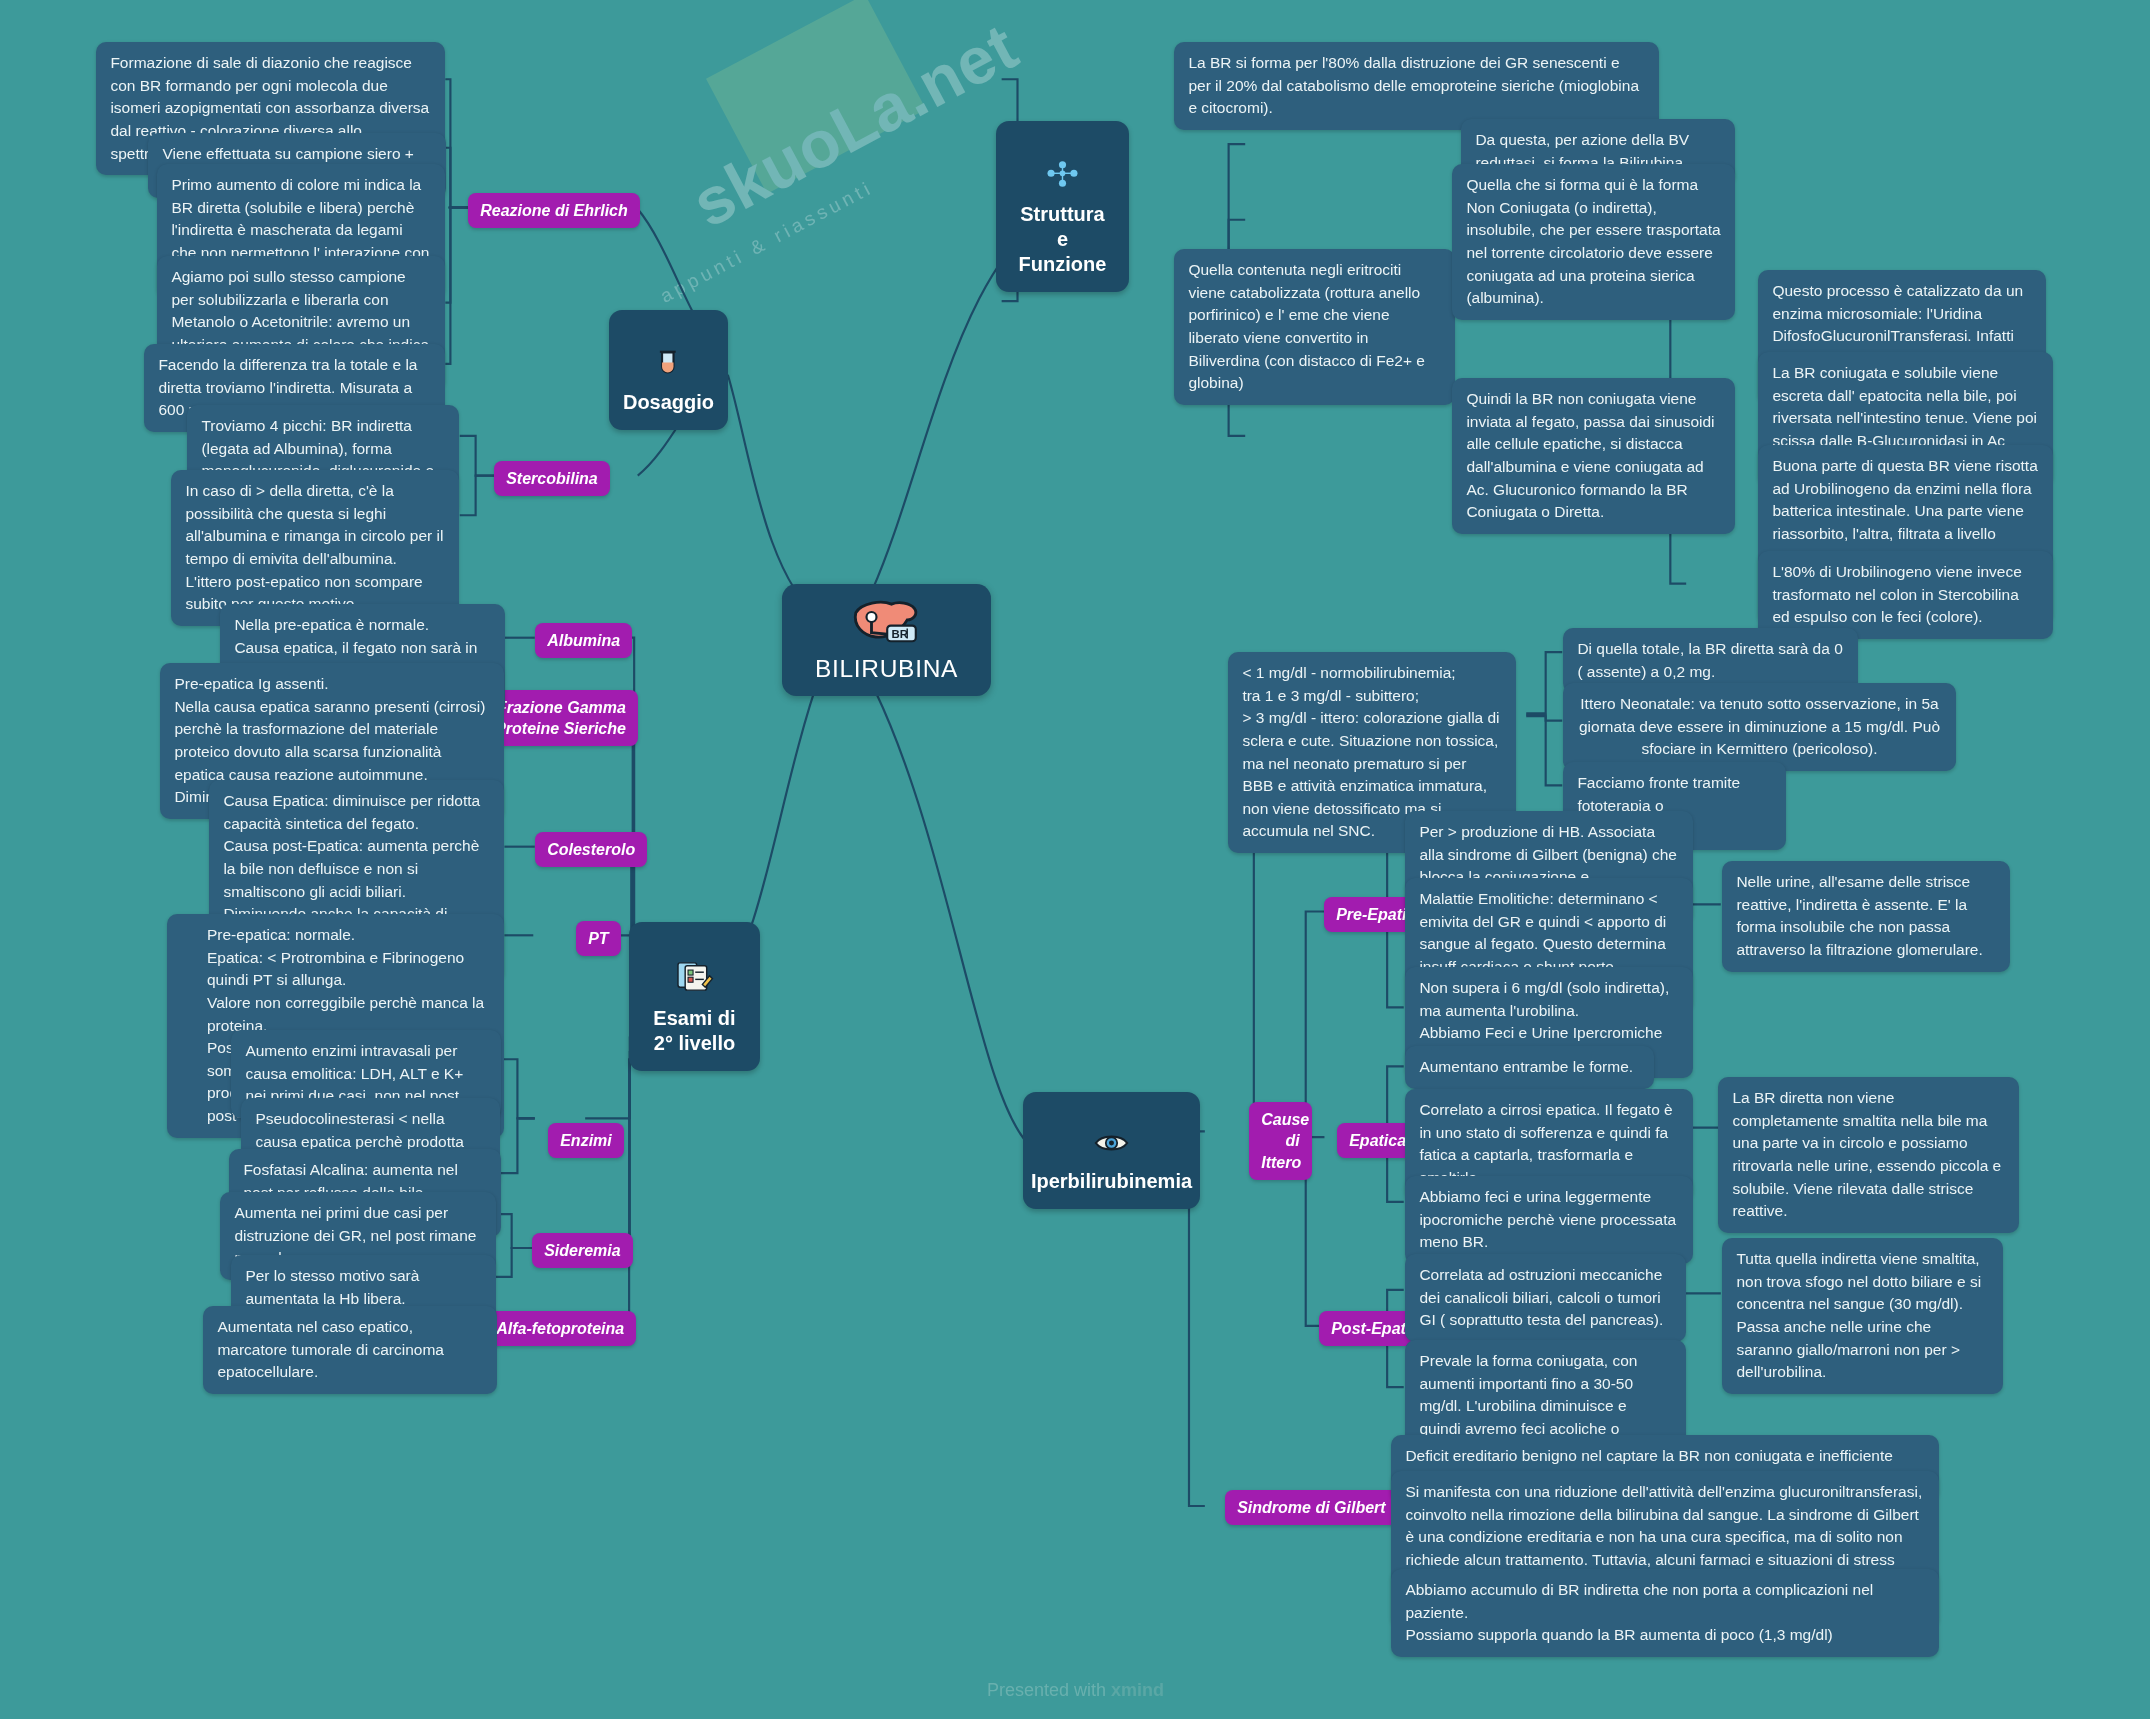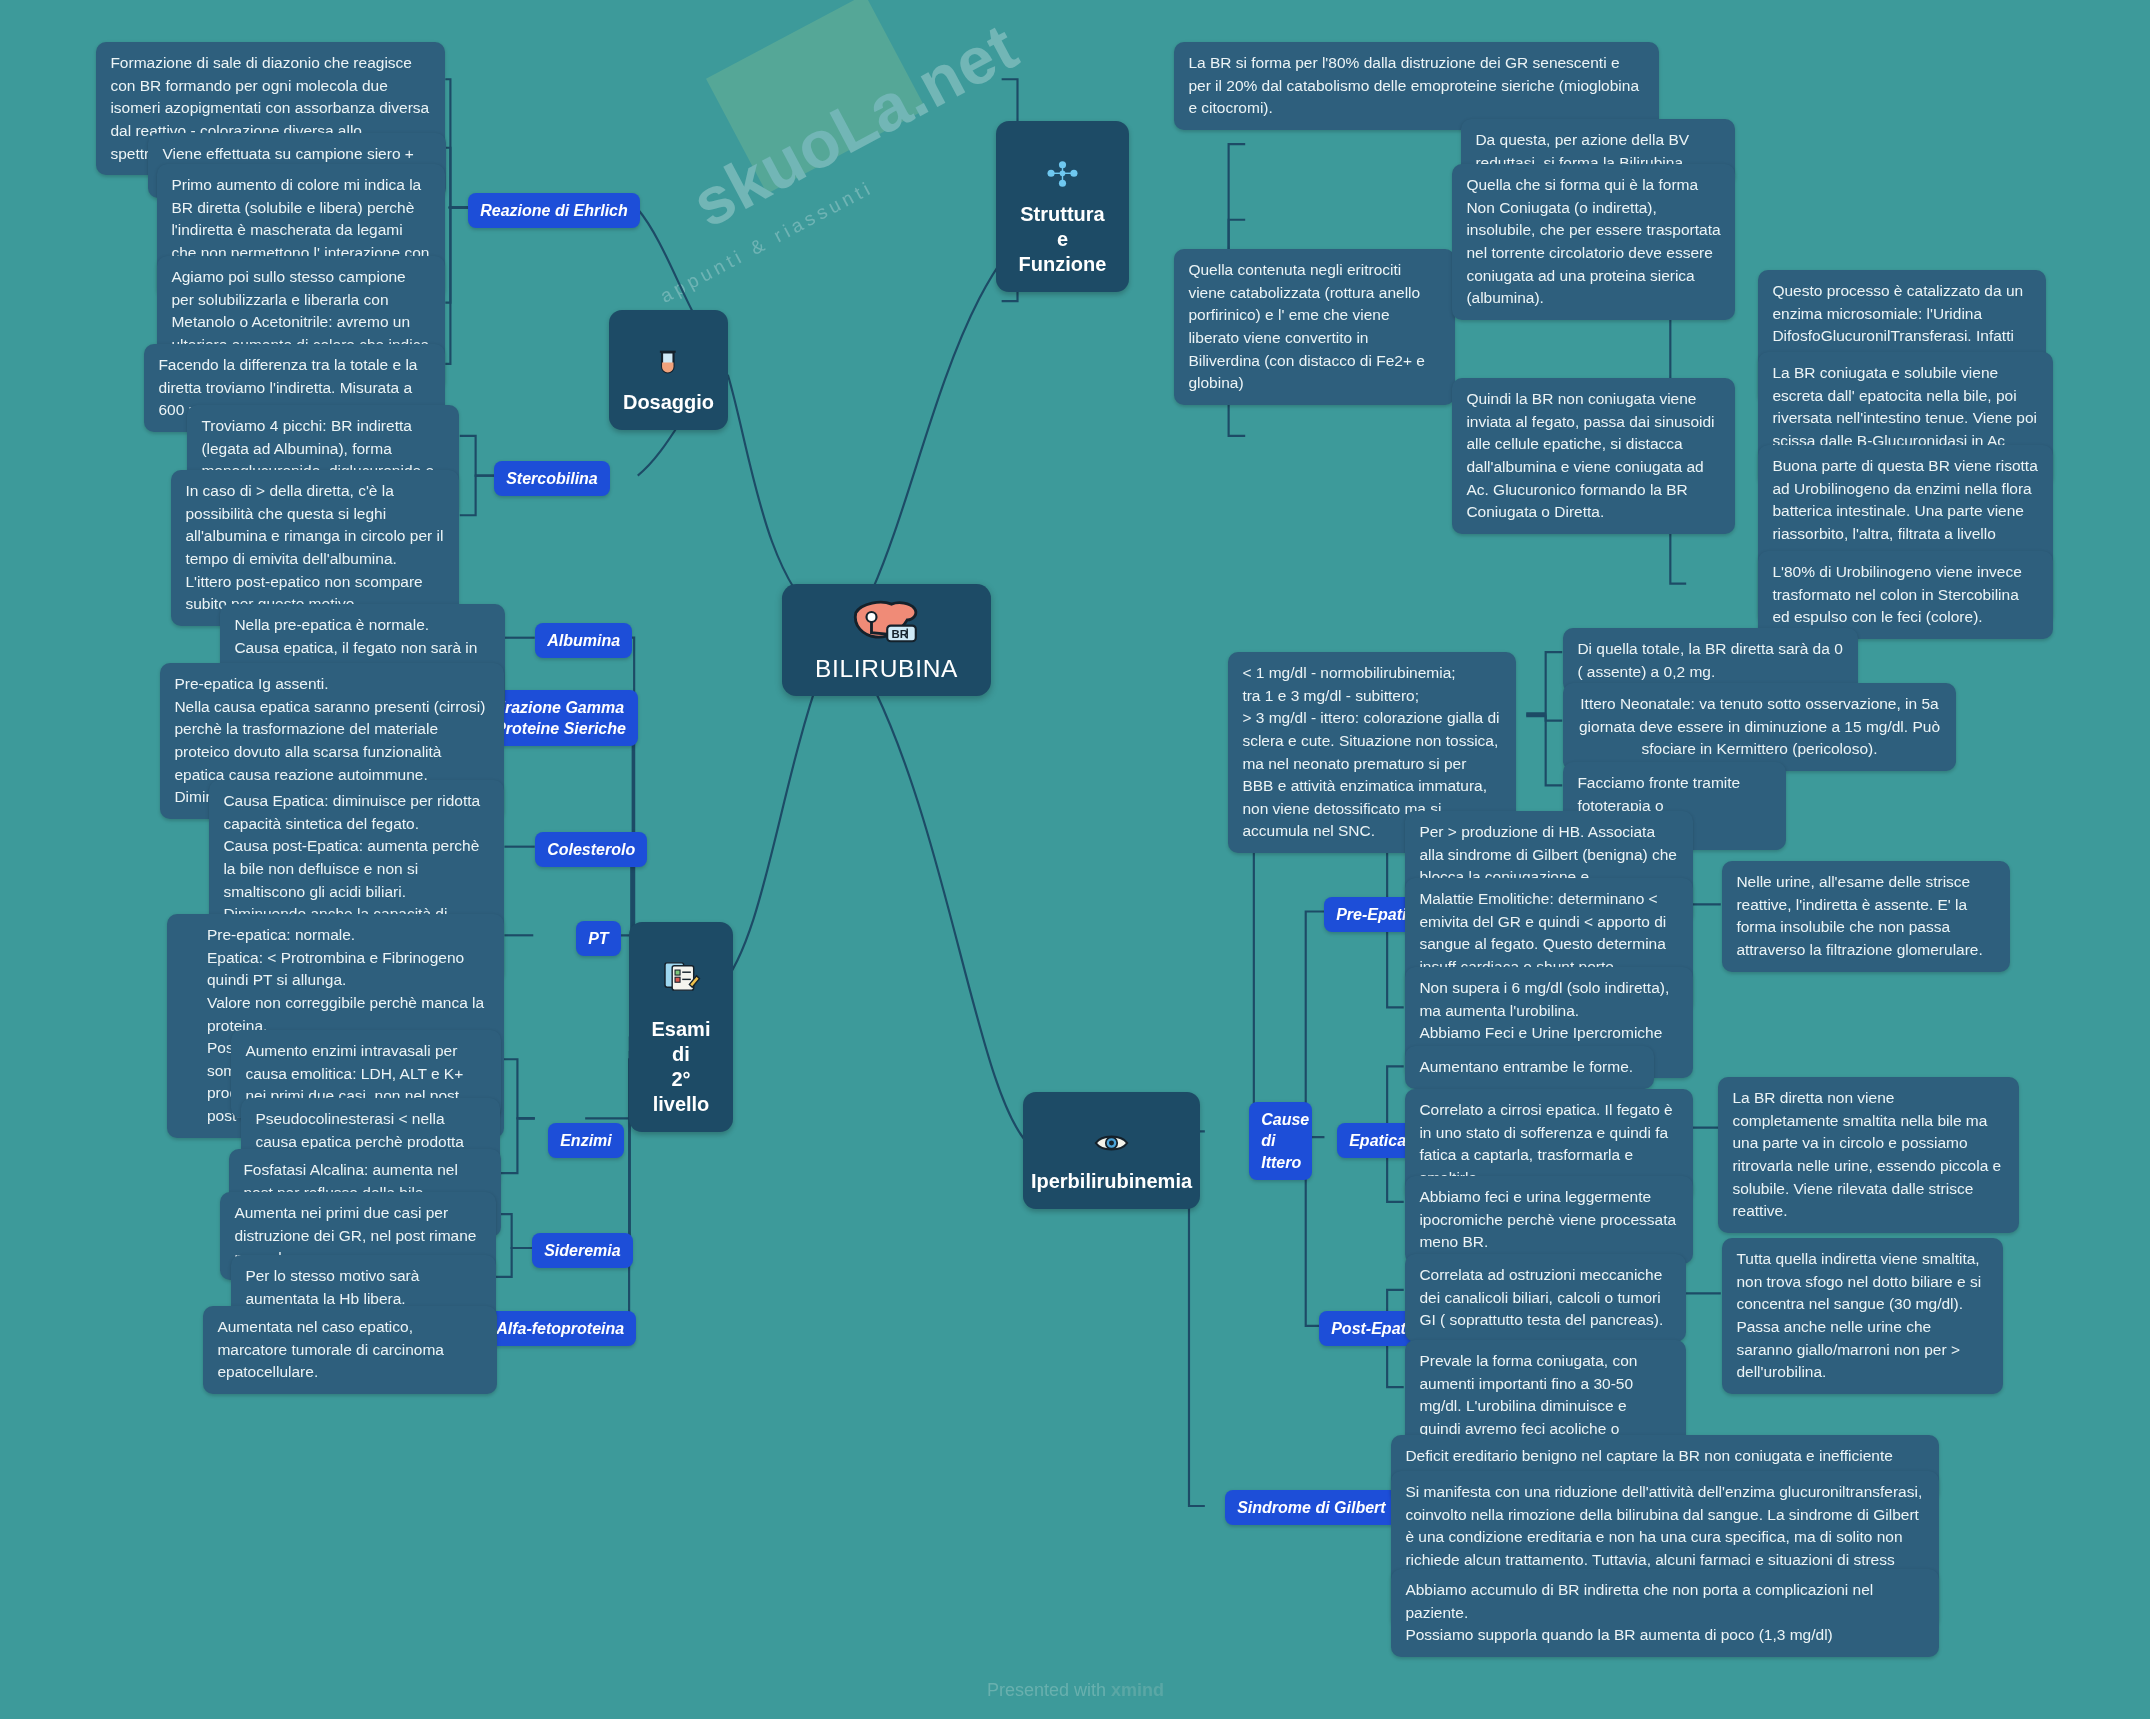--- a/index.html
+++ b/index.html
@@ -20,29 +20,29 @@
     color:#ecf4f6;
     border-radius:10px;
     padding:10px 14.4px;
     font-size:15.5px;
     line-height:1.46;
     white-space:pre-line;
     box-shadow:0 1.4px 3.6px rgba(0,0,0,.18);
   }
   .branch-label {
     position:absolute;
-    background:#1d4ed8;
+    background:#a21caf;
     color:#ffffff;
     border-radius:8px;
     padding:6.5px 12.2px;
     font-size:16px;
     font-style:italic;
     font-weight:bold;
     white-space:pre-line;
-    text-align:left;
+    text-align:right;
     line-height:1.35;
     box-shadow:0 1.4px 3.6px rgba(0,0,0,.18);
   }
   .main-topic {
     position:absolute;
     background:#1d4b66;
     color:#ffffff;
     border-radius:13px;
     padding:13px 19px 14.4px;
     font-size:20px;
@@ -241,21 +241,21 @@
             <line x1="14" y1="20" x2="30" y2="20"></line>
           <line x1="46" y1="20" x2="30" y2="20"></line>
             <line x1="30" y1="34" x2="30" y2="20"></line>
         </g>
       </svg>
     </span>
     <span>Struttura e
 Funzione</span>
   </div>
 
-  <div class="main-topic" style="left:629px; top:922px; width:104px;gap:11px;">
+  <div class="main-topic" style="left:629px; top:922px; width:131px;">
     <span class="topic-icon">
       <svg width="39" height="33" viewBox="0 0 54 46">
         <rect x="4" y="4" width="26" height="34" rx="3" fill="#9ed7f0" stroke="#14212b" stroke-width="2"></rect>
         <rect x="14" y="8" width="30" height="34" rx="3" fill="#f4f4ee" stroke="#14212b" stroke-width="2"></rect>
         <rect x="18" y="14" width="7" height="7" fill="#7cc57a" stroke="#14212b" stroke-width="1.5"></rect>
         <rect x="18" y="24" width="7" height="7" fill="#d4574e" stroke="#14212b" stroke-width="1.5"></rect>
         <line x1="28" y1="17" x2="40" y2="17" stroke="#14212b" stroke-width="2"></line>
         <line x1="28" y1="27" x2="40" y2="27" stroke="#14212b" stroke-width="2"></line>
         <path d="M38 34 L48 22 L52 26 L42 38 Z" fill="#f0c14b" stroke="#14212b" stroke-width="2"></path>
       </svg>

